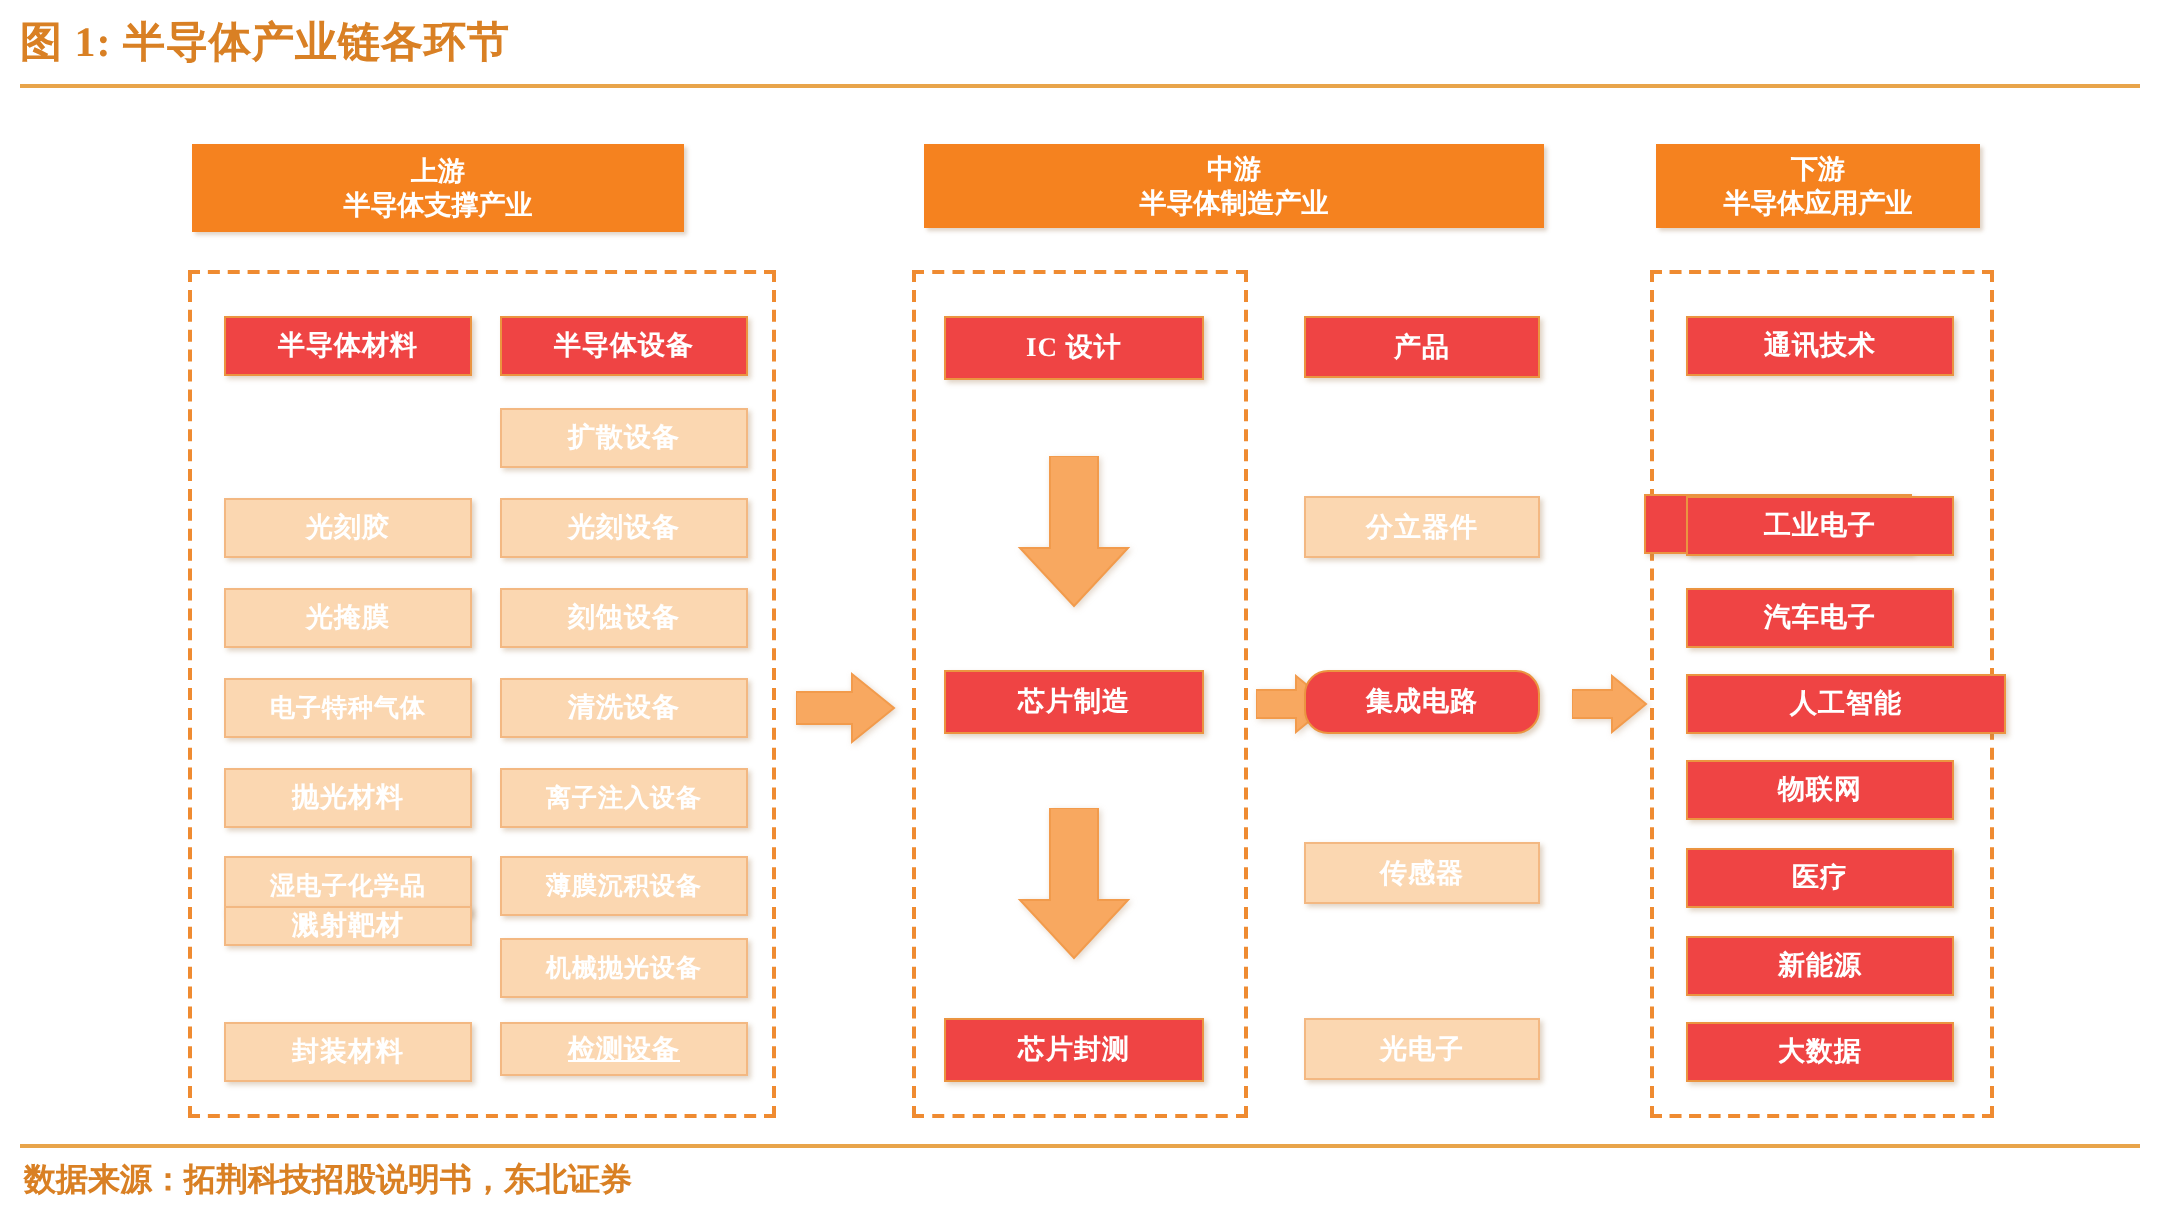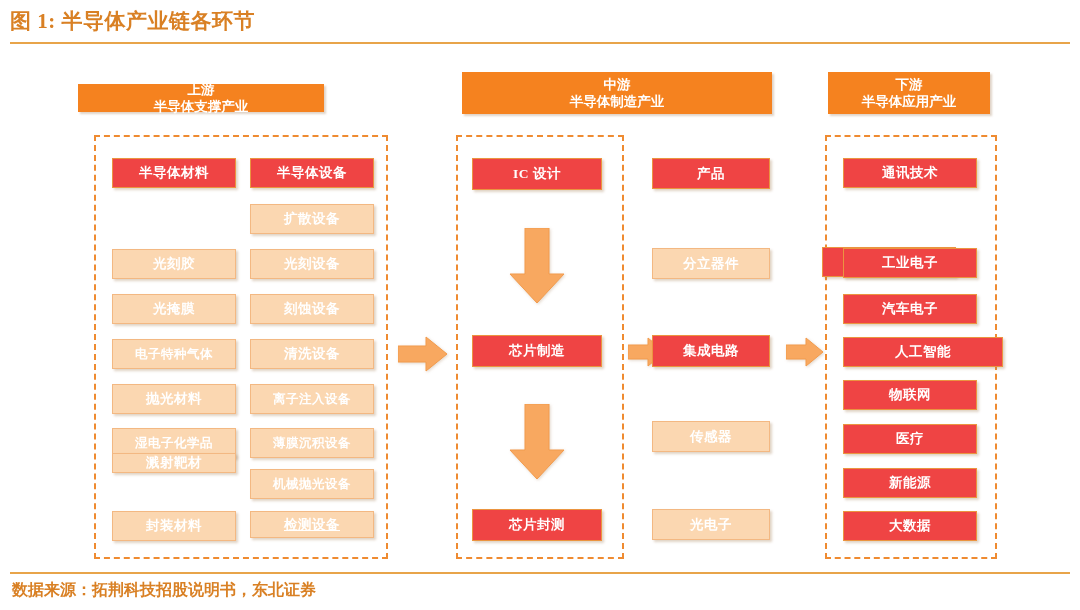--- a/index.html
+++ b/index.html
@@ -111,21 +111,21 @@
 </head>
 <body>
 
 <div id="page">
 
   <div class="title-bar">
     <div class="fig-title">图 1: 半导体产业链各环节</div>
     <div class="title-rule"></div>
   </div>
 
-  <div class="sec-header" style="left:78px; top:72px; width:246px; height:28px;margin-top:12px;">
+  <div class="sec-header" style="left:96px; top:72px; width:246px; height:44px;">
     <span class="l1">上游</span>
     <span class="l2">半导体支撑产业</span>
   </div>
 
   <div class="sec-header" style="left:462px; top:72px; width:310px; height:42px;">
     <span class="l1">中游</span>
     <span class="l2">半导体制造产业</span>
   </div>
 
   <div class="sec-header" style="left:828px; top:72px; width:162px; height:42px;">
@@ -169,21 +169,21 @@
     <polygon points="17,0 41,0 41,46 56,46 29,75 2,46 17,46" fill="#f8a860" stroke="#f29b4c" stroke-width="1"></polygon>
   </svg>
   <div class="node dark" style="left:472px; top:509px; width:130px; height:32px;">芯片封测</div>
 
   <svg class="arrow-right" style="left:628px; top:337px;" width="38" height="30" viewBox="0 0 38 30">
     <polygon points="0,8 20,8 20,1 37,15 20,29 20,22 0,22" fill="#f8a860" stroke="#f29b4c" stroke-width="1"></polygon>
   </svg>
 
   <div class="node dark" style="left:652px; top:158px; width:118px; height:31px;">产品</div>
   <div class="node light" style="left:652px; top:248px; width:118px; height:31px;">分立器件</div>
-  <div class="node dark" style="left:652px; top:335px; width:118px; height:32px;">集成电路</div>
+  <div class="node dark" style="left:652px; top:335px; width:118px; height:32px;border-radius:12px;">集成电路</div>
   <div class="node light" style="left:652px; top:421px; width:118px; height:31px;">传感器</div>
   <div class="node light" style="left:652px; top:509px; width:118px; height:31px;">光电子</div>
 
   <svg class="arrow-right" style="left:786px; top:337px;" width="38" height="30" viewBox="0 0 38 30">
     <polygon points="0,8 20,8 20,1 37,15 20,29 20,22 0,22" fill="#f8a860" stroke="#f29b4c" stroke-width="1"></polygon>
   </svg>
 
   <div class="node dark" style="left:843px; top:158px; width:134px; height:30px;">通讯技术</div>
   <div class="node dark" style="left:822px; top:203px; width:134px; height:30px;margin-top:44px;">消费电子</div>
   <div class="node dark" style="left:843px; top:248px; width:134px; height:30px;">工业电子</div>

